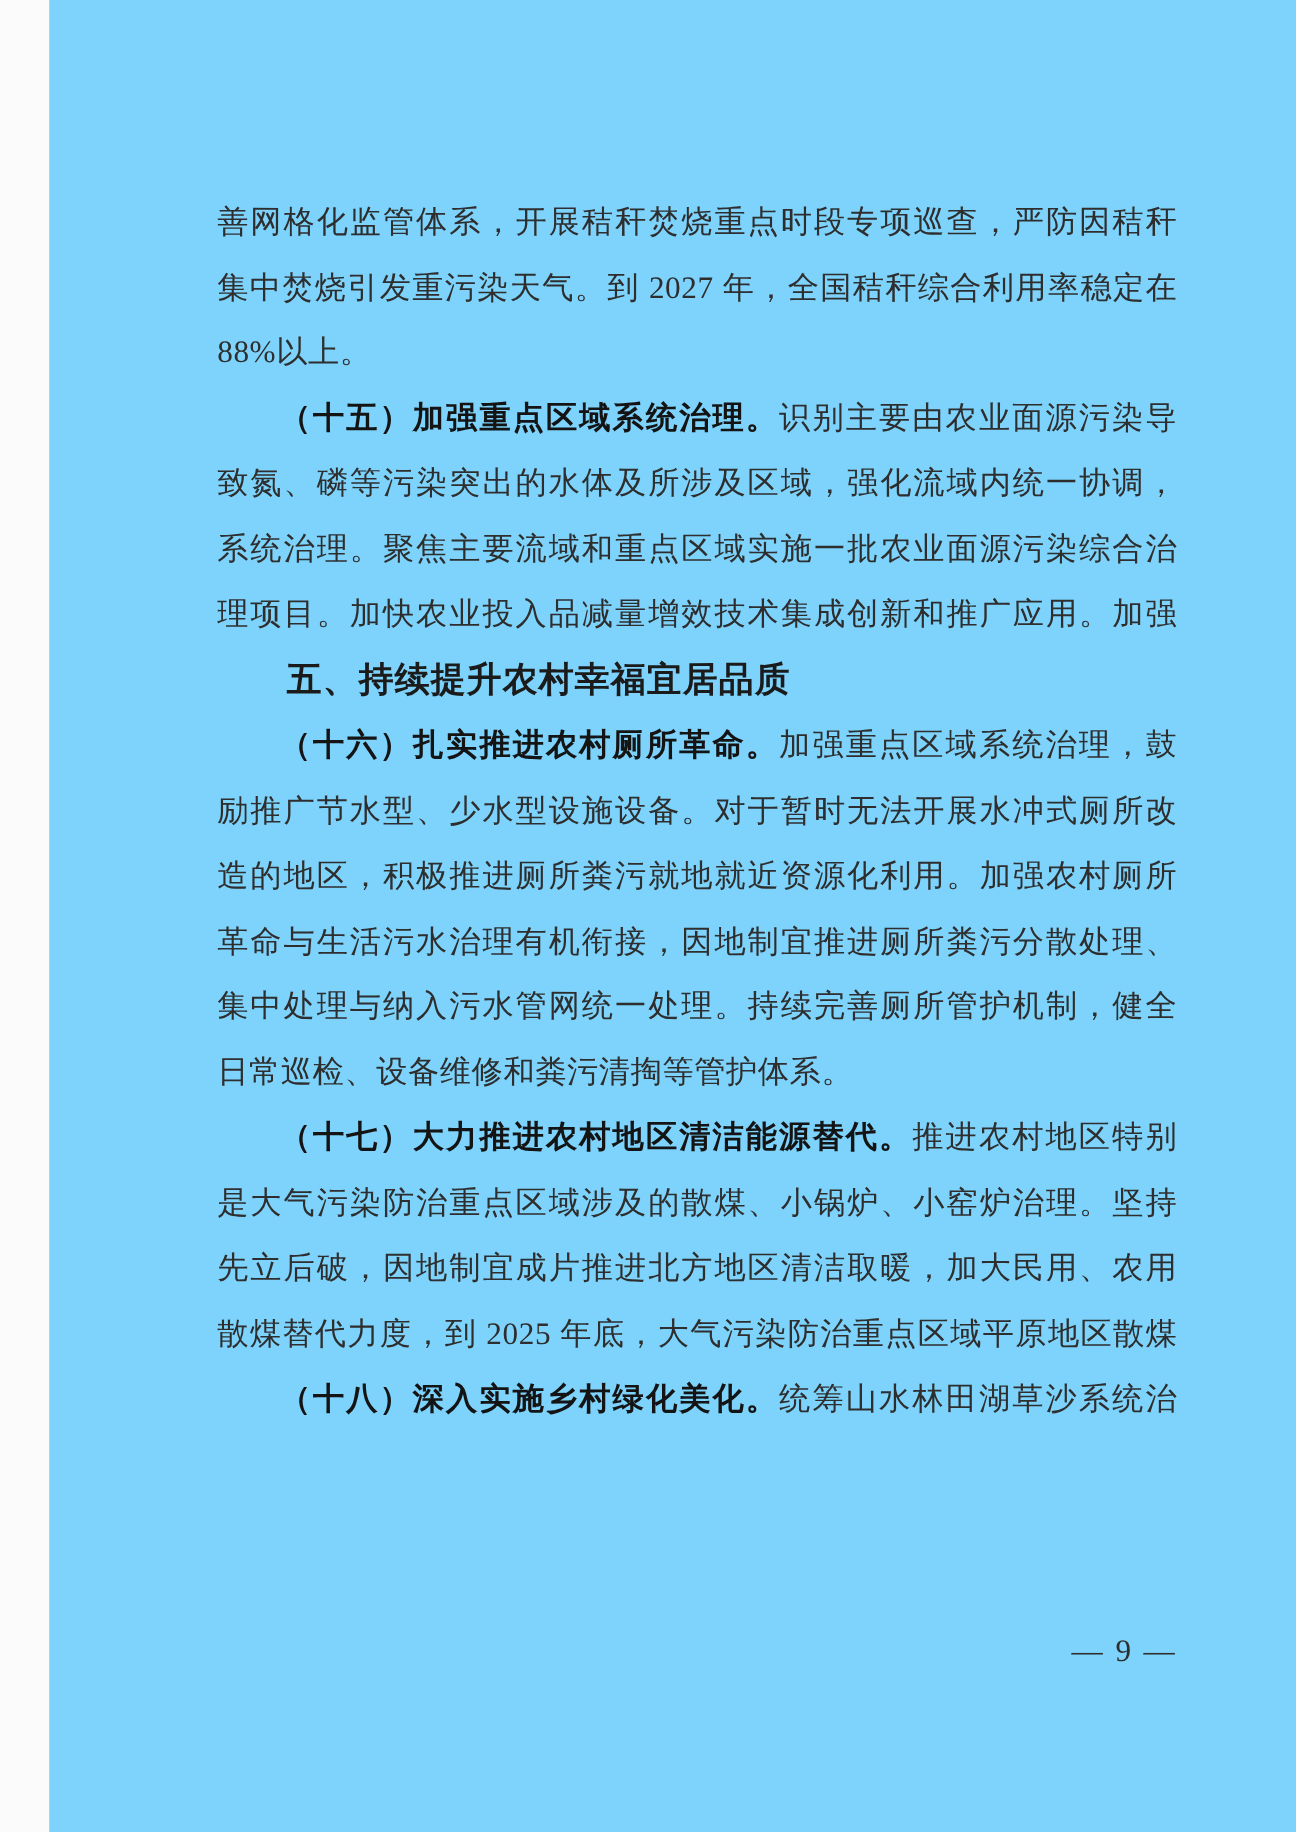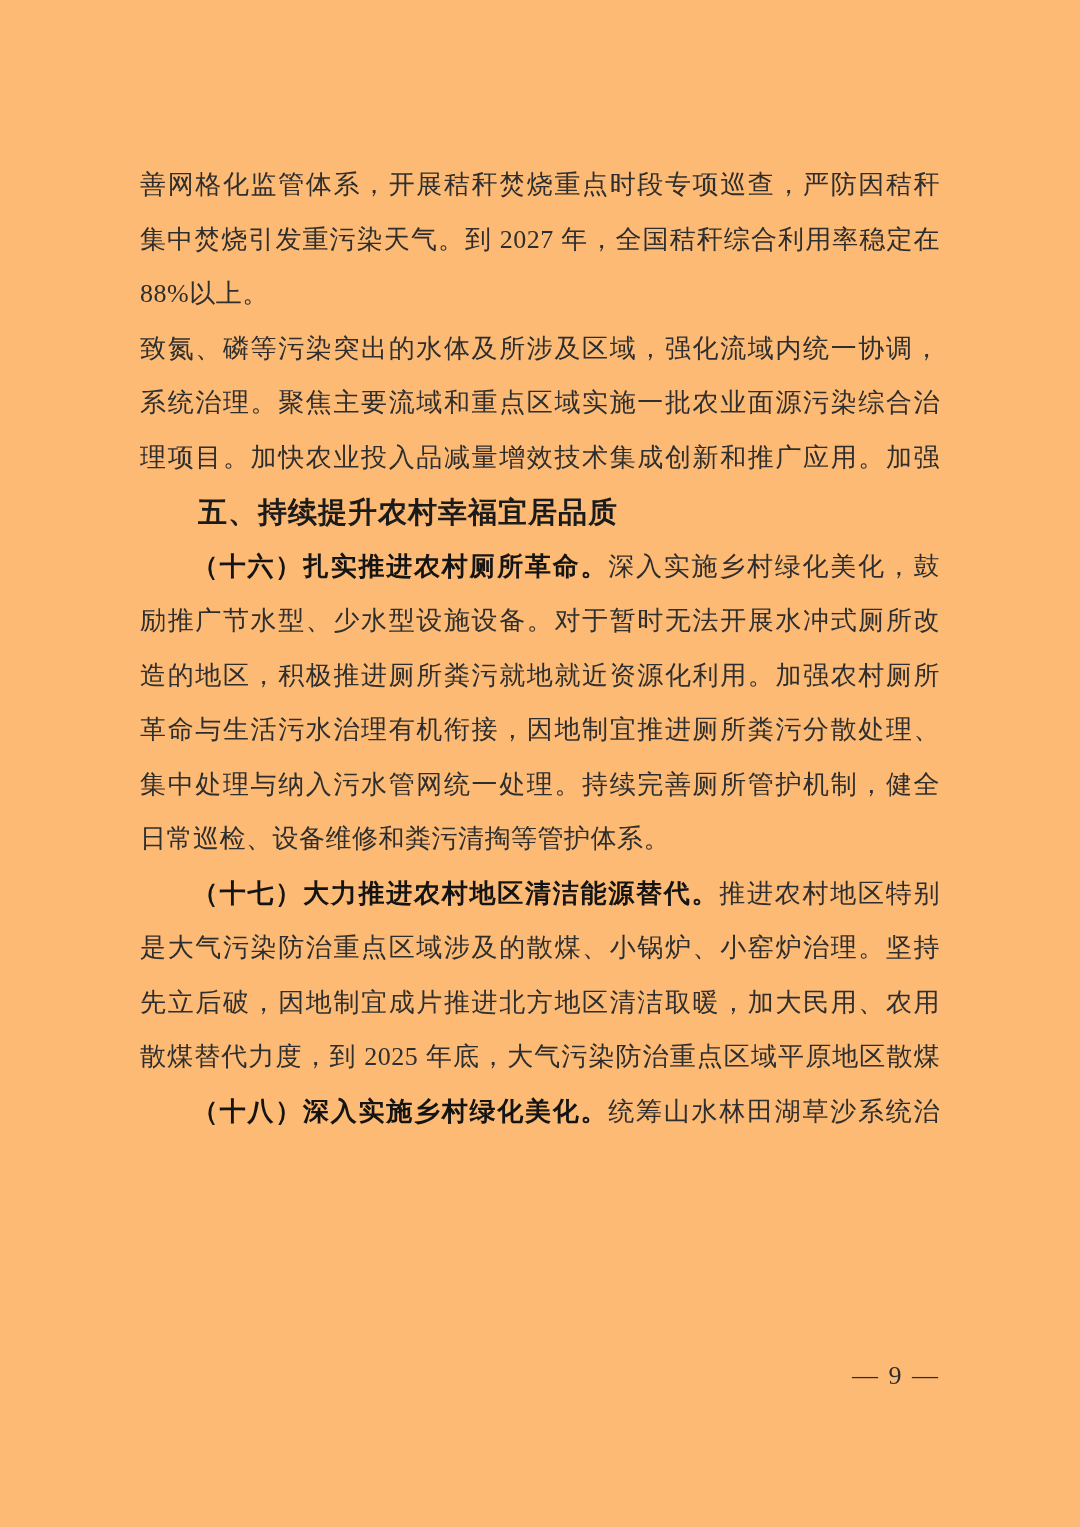--- a/index.html
+++ b/index.html
@@ -6,21 +6,22 @@
   html, body { width: 1080px; height: 1527px; }
   body {
     background: #fbfbfb;
     position: relative;
     font-family: "Liberation Serif", serif;
     overflow: hidden;
   }
   .page {
     position: absolute;
     inset: 0;
-    background: #fdba74;
+    background: #7dd3fc;
+    margin-left: 41px;
   }
   .content {
     position: absolute;
     left: 140px;
     top: 158px;
     width: 800px;
   }
   .line {
     height: 54.5px;
     line-height: 54.5px;
@@ -60,25 +61,26 @@
   }
 </style>
 </head>
 <body>
 
 <div class="page">
   <div class="content">
       <div class="line justify"><span>善网格化监管体系，开展秸秆焚烧重点时段专项巡查，严防因秸秆</span></div>
       <div class="line justify"><span>集中焚烧引发重污染天气。到 2027 年，全国秸秆综合利用率稳定在</span></div>
       <div class="line"><span>88%以上。</span></div>
+      <div class="line justify indent"><span class="lead-bold">（十五）加强重点区域系统治理。</span><span>识别主要由农业面源污染导</span></div>
       <div class="line justify"><span>致氮、磷等污染突出的水体及所涉及区域，强化流域内统一协调，</span></div>
       <div class="line justify"><span>系统治理。聚焦主要流域和重点区域实施一批农业面源污染综合治</span></div>
       <div class="line justify"><span>理项目。加快农业投入品减量增效技术集成创新和推广应用。加强</span></div>
       <div class="line indent heading"><span>五、持续提升农村幸福宜居品质</span></div>
-      <div class="line justify indent"><span class="lead-bold">（十六）扎实推进农村厕所革命。</span><span>深入实施乡村绿化美化，鼓</span></div>
+      <div class="line justify indent"><span class="lead-bold">（十六）扎实推进农村厕所革命。</span><span>加强重点区域系统治理，鼓</span></div>
       <div class="line justify"><span>励推广节水型、少水型设施设备。对于暂时无法开展水冲式厕所改</span></div>
       <div class="line justify"><span>造的地区，积极推进厕所粪污就地就近资源化利用。加强农村厕所</span></div>
       <div class="line justify"><span>革命与生活污水治理有机衔接，因地制宜推进厕所粪污分散处理、</span></div>
       <div class="line justify"><span>集中处理与纳入污水管网统一处理。持续完善厕所管护机制，健全</span></div>
       <div class="line"><span>日常巡检、设备维修和粪污清掏等管护体系。</span></div>
       <div class="line justify indent"><span class="lead-bold">（十七）大力推进农村地区清洁能源替代。</span><span>推进农村地区特别</span></div>
       <div class="line justify"><span>是大气污染防治重点区域涉及的散煤、小锅炉、小窑炉治理。坚持</span></div>
       <div class="line justify"><span>先立后破，因地制宜成片推进北方地区清洁取暖，加大民用、农用</span></div>
       <div class="line justify"><span>散煤替代力度，到 2025 年底，大气污染防治重点区域平原地区散煤</span></div>
       <div class="line justify indent"><span class="lead-bold">（十八）深入实施乡村绿化美化。</span><span>统筹山水林田湖草沙系统治</span></div>

